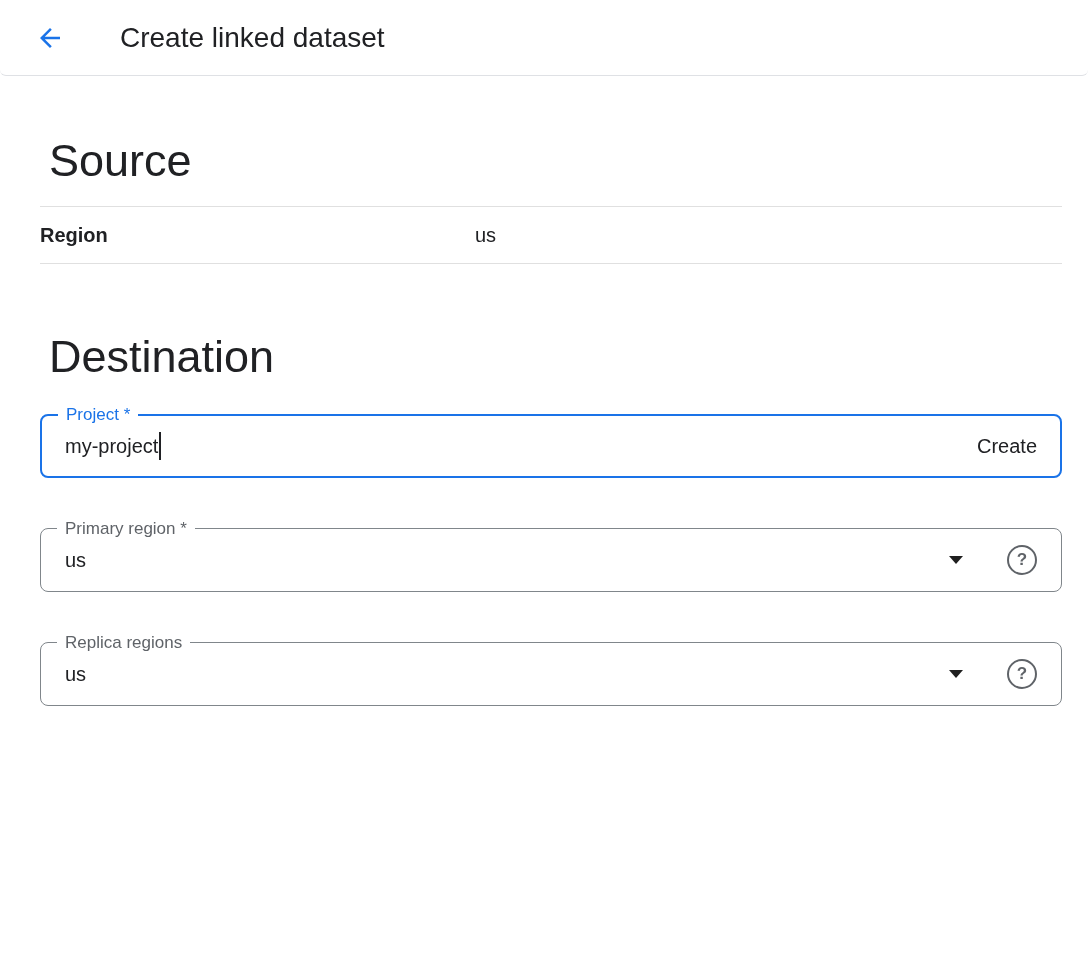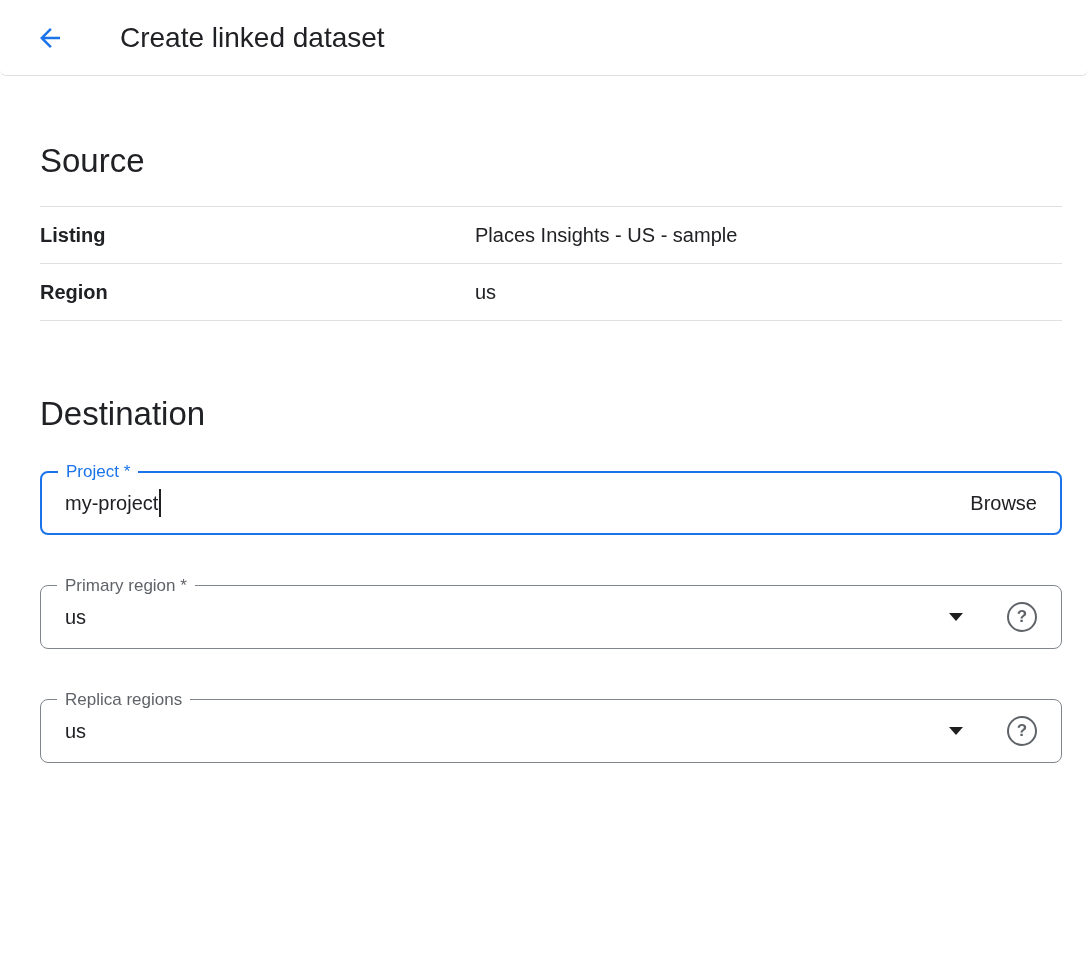--- a/index.html
+++ b/index.html
@@ -44,22 +44,22 @@
     margin: 0 0 0 50px;
     font-size: 28px;
     font-weight: 400;
     color: var(--text);
   }
 
   
   .content { padding: 0 26px 36px 40px; }
 
   .section-heading {
-    margin: 0;
-    font-size: 33px;
+    margin: 9px;
+    font-size: 45px;
     font-weight: 400;
     line-height: 38px;
     color: var(--text);
   }
   .heading-source { margin-top: 66px; }
   .heading-destination { margin-top: 74px; }
 
   
   .kv-table { margin-top: 26px; border-top: 1px solid var(--divider); }
   .kv-row {
@@ -162,38 +162,34 @@
     </button>
     <h1 class="page-title">Create linked dataset</h1>
   </header>
 
   <main class="content">
 
     <h2 class="section-heading heading-source">Source</h2>
 
     <div class="kv-table">
       <div class="kv-row">
-        <div class="kv-label">Listing</div>
-        <div class="kv-value">Places Insights - US - sample</div>
-      </div>
-      <div class="kv-row">
         <div class="kv-label">Region</div>
         <div class="kv-value">us</div>
       </div>
     </div>
 
     <h2 class="section-heading heading-destination">Destination</h2>
 
     <div class="fields">
 
       <div class="field focused">
         <span class="field-label">Project *</span>
         <span class="field-value">my-project</span>
         <span class="text-cursor"></span>
-        <button class="browse-btn">Browse</button>
+        <button class="browse-btn">Create</button>
       </div>
 
 
       <div class="field">
         <span class="field-label">Primary region *</span>
         <span class="field-value">us</span>
         <span class="dropdown-caret"></span>
         <button class="help-btn">
           <span>?</span>
         </button>

